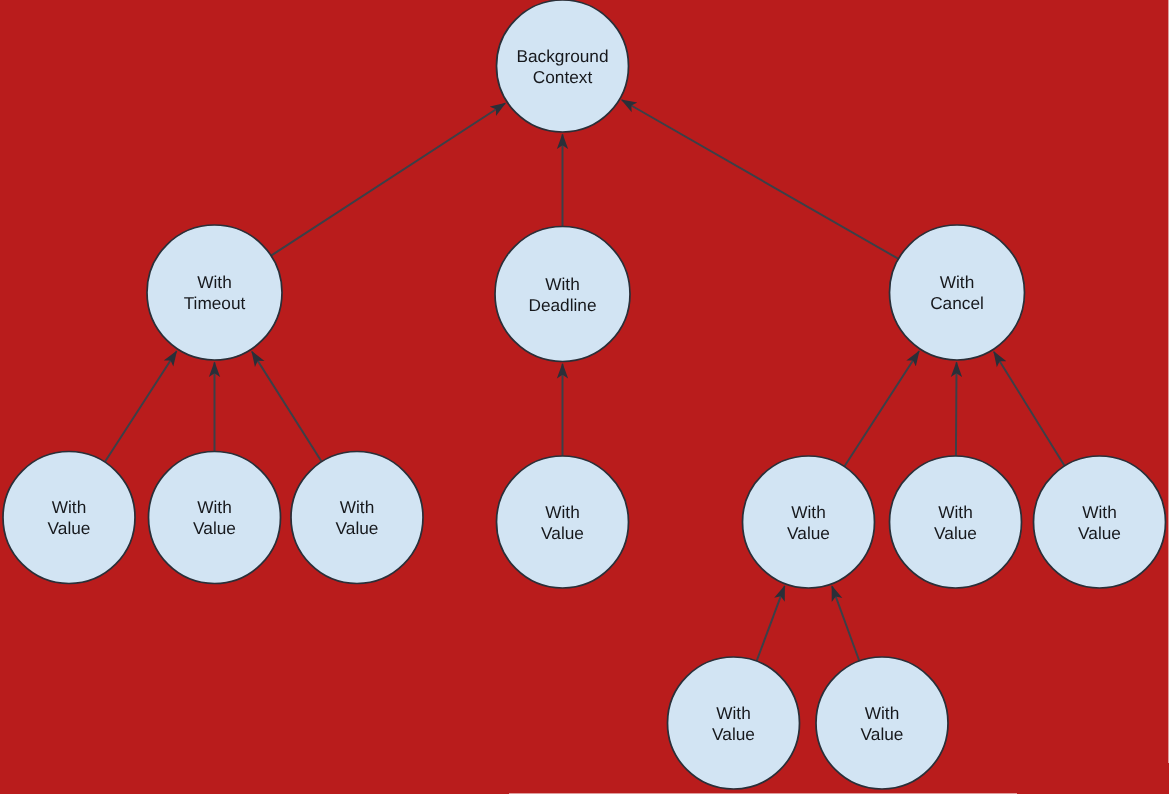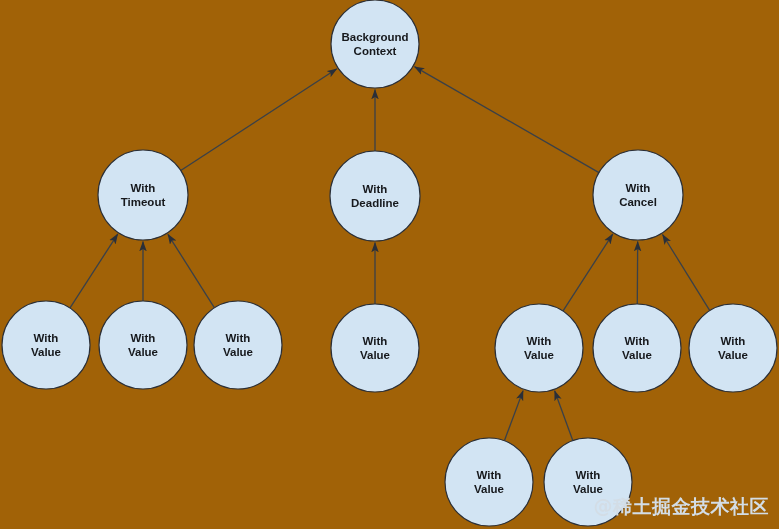--- a/index.html
+++ b/index.html
@@ -7,23 +7,22 @@
     padding: 0;
     background: #ffffff;
   }
   body {
     font-family: "Liberation Sans", sans-serif;
   }
   #diagram-root {
     position: relative;
     width: 779px;
     height: 529px;
-    background: #a16207;
+    background: #b91c1c;
     overflow: hidden;
-    font-weight: bold;
   }
   #diagram-svg {
     position: absolute;
     top: 0;
     left: 0;
     width: 779px;
     height: 529px;
   }
   .node-circle {
     fill: #d2e4f3;
@@ -126,14 +125,13 @@
         <g>
           <circle cx="489" cy="482" r="44" class="node-circle" fill="#d2e4f3" stroke="#2a2f38"></circle>
           <text x="489" y="482" class="node-label" fill="#16181c"><tspan x="489" dy="-6">With</tspan><tspan x="489" dy="14">Value</tspan></text>
         </g>
         <g>
           <circle cx="588" cy="482" r="44" class="node-circle" fill="#d2e4f3" stroke="#2a2f38"></circle>
           <text x="588" y="482" class="node-label" fill="#16181c"><tspan x="588" dy="-6">With</tspan><tspan x="588" dy="14">Value</tspan></text>
         </g>
       </g>
   </svg>
-  <div class="watermark">@稀土掘金技术社区</div>
 </div>
 
 </body></html>

